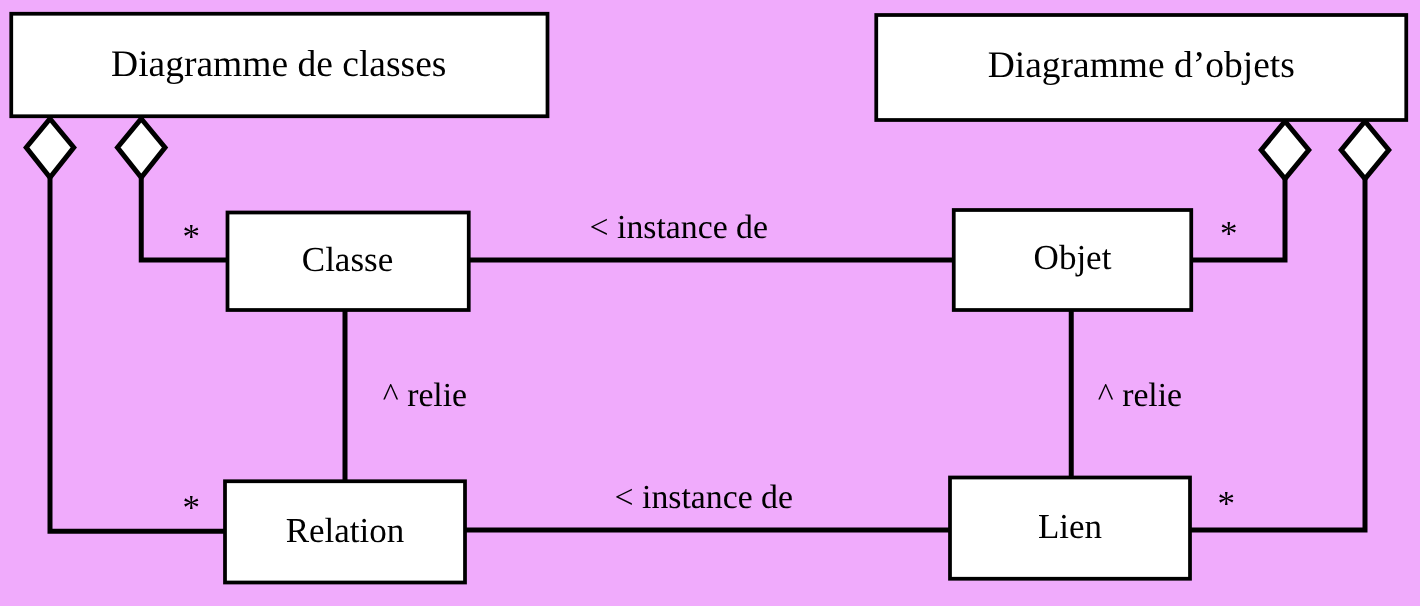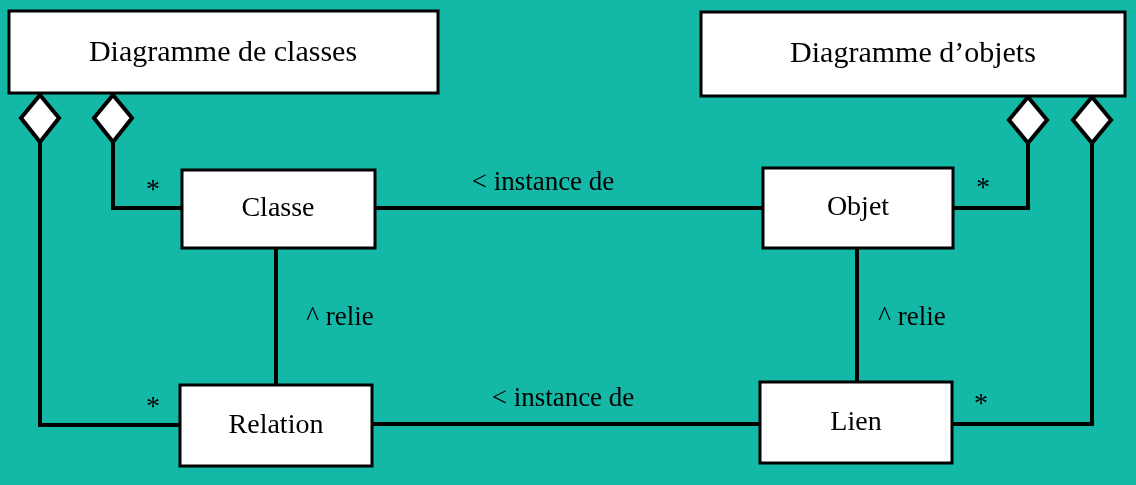--- a/index.html
+++ b/index.html
@@ -4,21 +4,21 @@
 <style>
   html, body {
     margin: 0;
     padding: 0;
     background: #ffffff;
   }
   #diagram-root {
     position: relative;
     width: 1136px;
     height: 485px;
-    background: #14b8a6;
+    background: #f0abfc;
     font-family: "Liberation Serif", "DejaVu Serif", serif;
     overflow: hidden;
   }
   svg.canvas {
     position: absolute;
     top: 0;
     left: 0;
     width: 1136px;
     height: 485px;
   }

